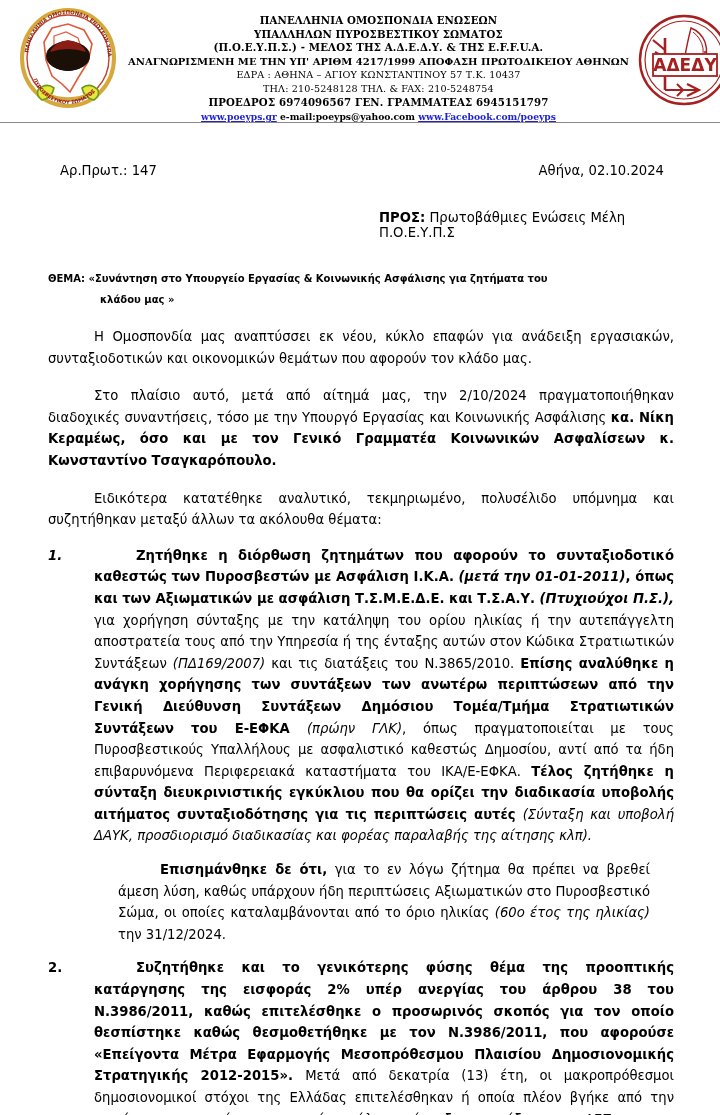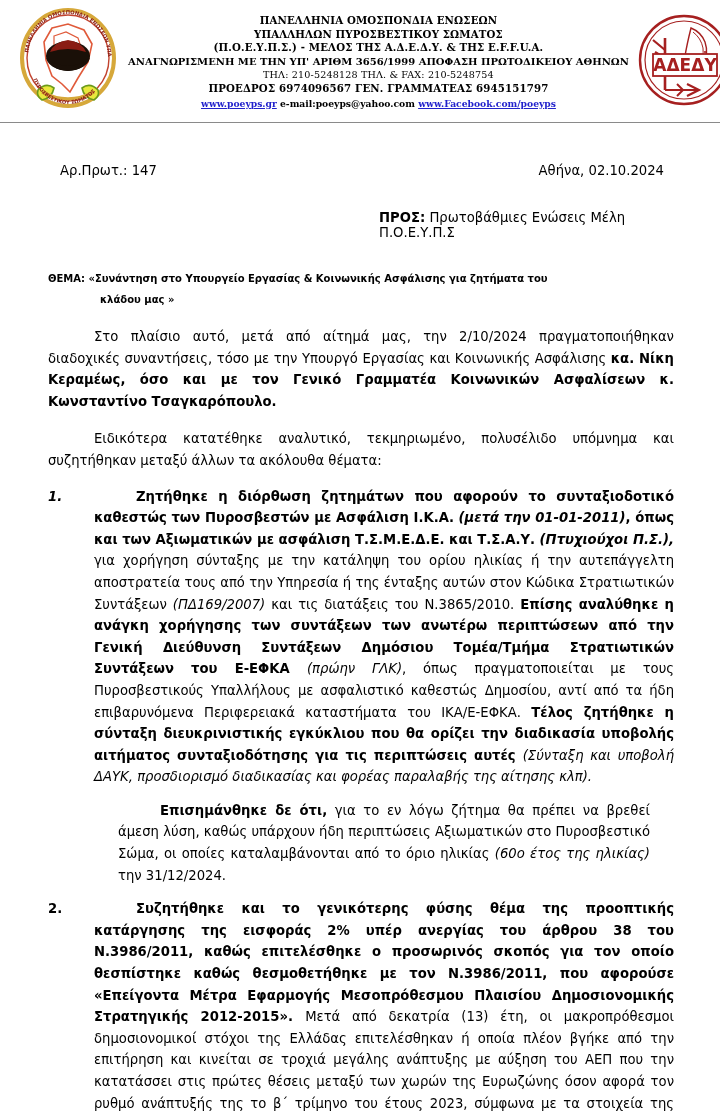--- a/index.html
+++ b/index.html
@@ -187,21 +187,22 @@
       <text font-family="DejaVu Sans, sans-serif" font-size="5" fill="#8a1d14" font-weight="bold">
         <textPath href="#arcBot" startOffset="14%">ΠΥΡΟΣΒΕΣΤΙΚΟΥ ΣΩΜΑΤΟΣ</textPath>
       </text>
     </svg>
   </div>
 
   <div class="header-text">
     <span class="hl b">ΠΑΝΕΛΛΗΝΙΑ ΟΜΟΣΠΟΝΔΙΑ ΕΝΩΣΕΩΝ</span>
     <span class="hl b">ΥΠΑΛΛΗΛΩΝ ΠΥΡΟΣΒΕΣΤΙΚΟΥ ΣΩΜΑΤΟΣ</span>
     <span class="hl b">(Π.Ο.Ε.Υ.Π.Σ.) - ΜΕΛΟΣ ΤΗΣ Α.Δ.Ε.Δ.Υ. &amp; ΤΗΣ E.F.F.U.A.</span>
-    <span class="hl b wide">ΑΝΑΓΝΩΡΙΣΜΕΝΗ ΜΕ ΤΗΝ ΥΠ' ΑΡΙΘΜ 3656/1999 ΑΠΟΦΑΣΗ ΠΡΩΤΟΔΙΚΕΙΟΥ ΑΘΗΝΩΝ</span>
+    <span class="hl b wide">ΑΝΑΓΝΩΡΙΣΜΕΝΗ ΜΕ ΤΗΝ ΥΠ' ΑΡΙΘΜ 4217/1999 ΑΠΟΦΑΣΗ ΠΡΩΤΟΔΙΚΕΙΟΥ ΑΘΗΝΩΝ</span>
+    <span class="hl small">ΕΔΡΑ : ΑΘΗΝΑ – ΑΓΙΟΥ ΚΩΝΣΤΑΝΤΙΝΟΥ 57 Τ.Κ. 10437</span>
     <span class="hl small">ΤΗΛ: 210-5248128 ΤΗΛ. &amp; FAX: 210-5248754</span>
     <span class="hl b">ΠΡΟΕΔΡΟΣ 6974096567   ΓΕΝ. ΓΡΑΜΜΑΤΕΑΣ 6945151797</span>
     <span class="header-links">
       <span class="lk">www.poeyps.gr</span>
       <span class="plain">e-mail:poeyps@yahoo.com</span>
       <span class="lk">www.Facebook.com/poeyps</span>
     </span>
   </div>
 
   <div class="logo-right">
@@ -240,20 +241,23 @@
     <span class="to-label">ΠΡΟΣ:</span>
     <span>Πρωτοβάθμιες Ενώσεις  Μέλη Π.Ο.Ε.Υ.Π.Σ</span>
   </div>
 
   <div class="subject">
     <span>ΘΕΜΑ:</span>
     <span>«Συνάντηση στο Υπουργείο Εργασίας &amp; Κοινωνικής Ασφάλισης για ζητήματα του</span>
     <span class="sub-ind">κλάδου μας »</span>
   </div>
 
+  <p class="body">
+    <span class="ind">Η Ομοσπονδία μας αναπτύσσει εκ νέου, κύκλο επαφών για ανάδειξη εργασιακών, συνταξιοδοτικών και οικονομικών θεμάτων που αφορούν τον κλάδο μας.</span>
+  </p>
 
   <p class="body">
     <span class="ind">Στο πλαίσιο αυτό, μετά από αίτημά μας, την 2/10/2024 πραγματοποιήθηκαν διαδοχικές συναντήσεις, τόσο με την Υπουργό  Εργασίας και Κοινωνικής Ασφάλισης </span><b>κα. Νίκη Κεραμέως, όσο και με τον Γενικό Γραμματέα Κοινωνικών Ασφαλίσεων κ. Κωνσταντίνο Τσαγκαρόπουλο.</b>
   </p>
 
   <p class="body">
     <span class="ind">Ειδικότερα κατατέθηκε αναλυτικό, τεκμηριωμένο, πολυσέλιδο υπόμνημα και συζητήθηκαν μεταξύ άλλων τα ακόλουθα θέματα:</span>
   </p>
 
   <div class="numlist">

